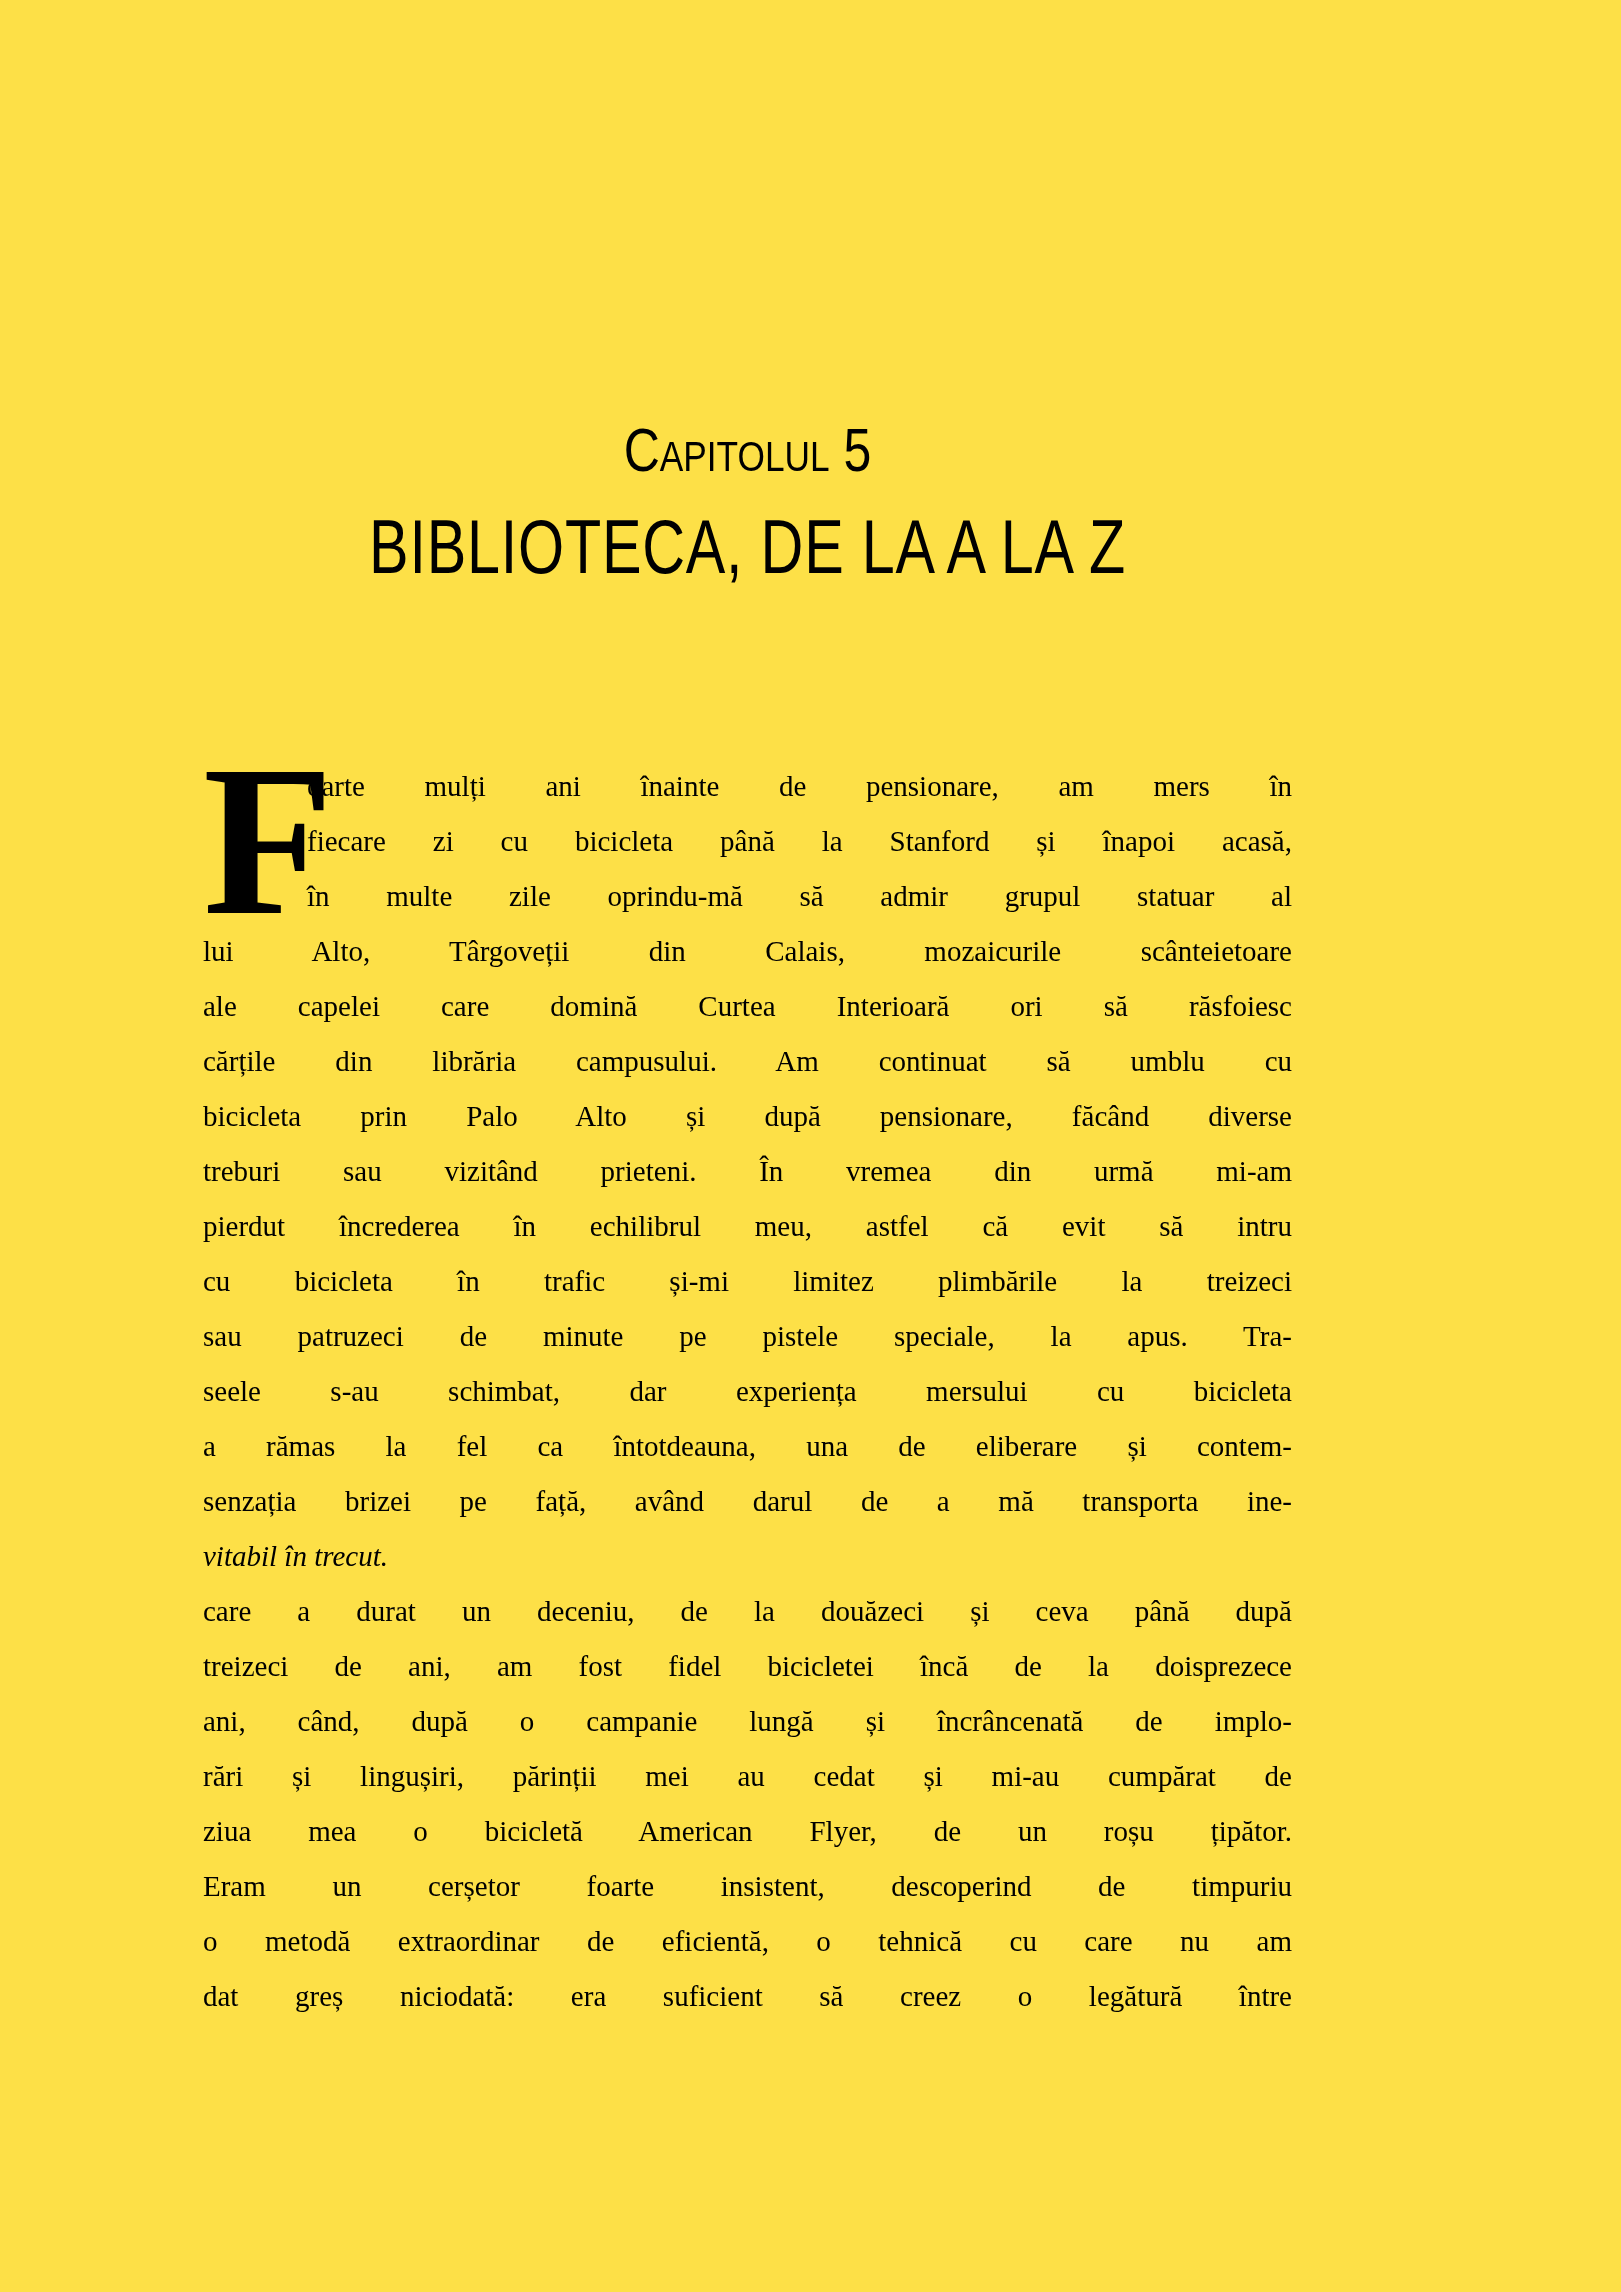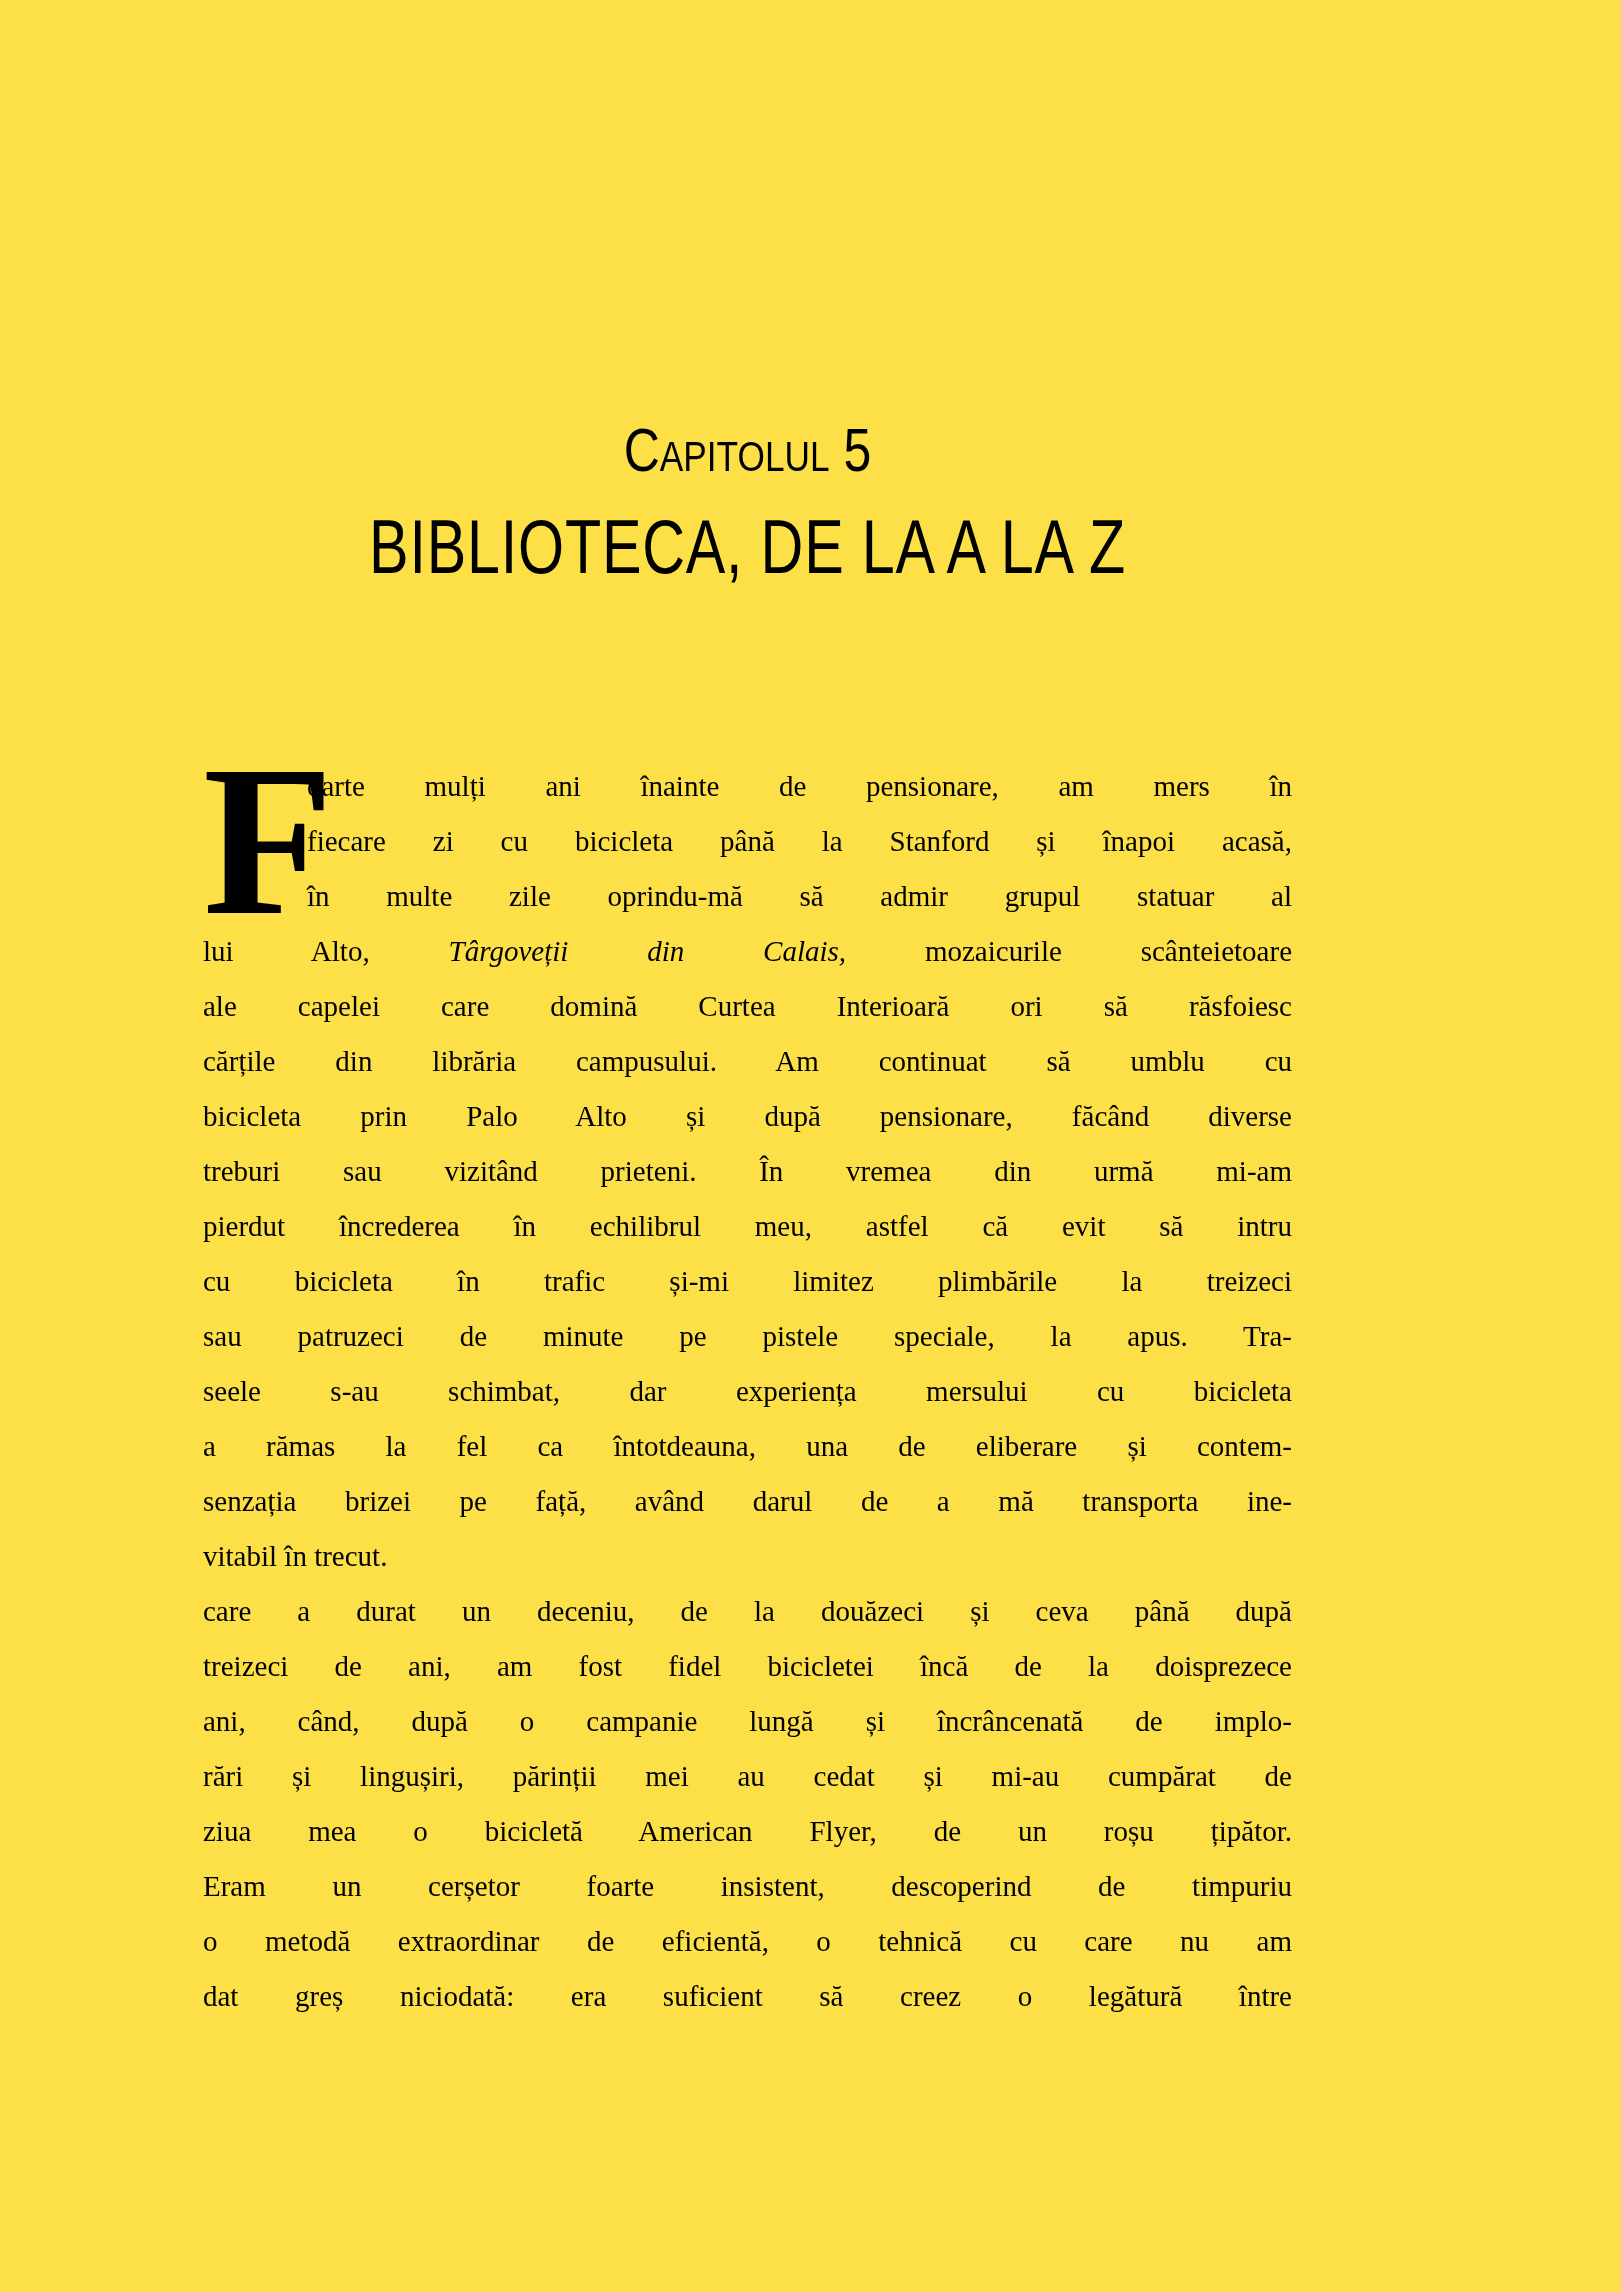--- a/index.html
+++ b/index.html
@@ -80,23 +80,23 @@
   }
   .line-inner {
     display: inline-block;
     width: 100%;
     white-space: normal;
     text-align: justify;
     text-align-last: justify;
   }
   .line.last .line-inner {
     text-align-last: left;
+    font-style: italic;
   }
   .italic {
-    font-style: italic;
   }
   .dropcap {
     position: absolute;
     left: 203px;
     top: 753px;
     font-family: "Liberation Serif", "DejaVu Serif", serif;
     font-weight: bold;
     font-size: 214px;
     line-height: 176px;
     height: 167px;

